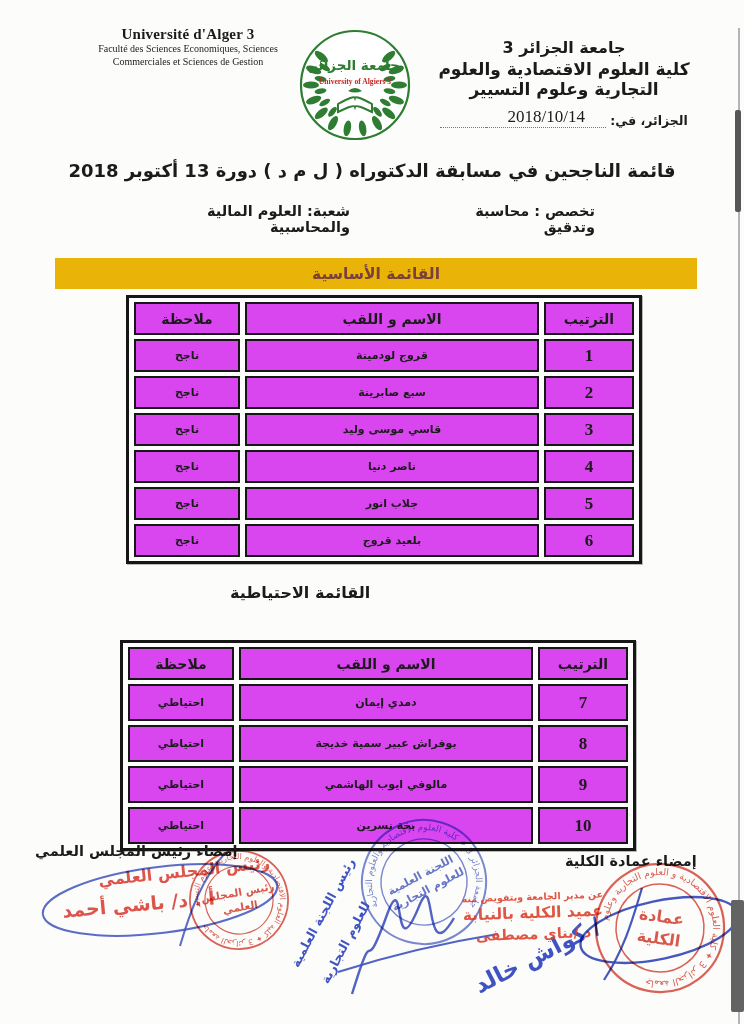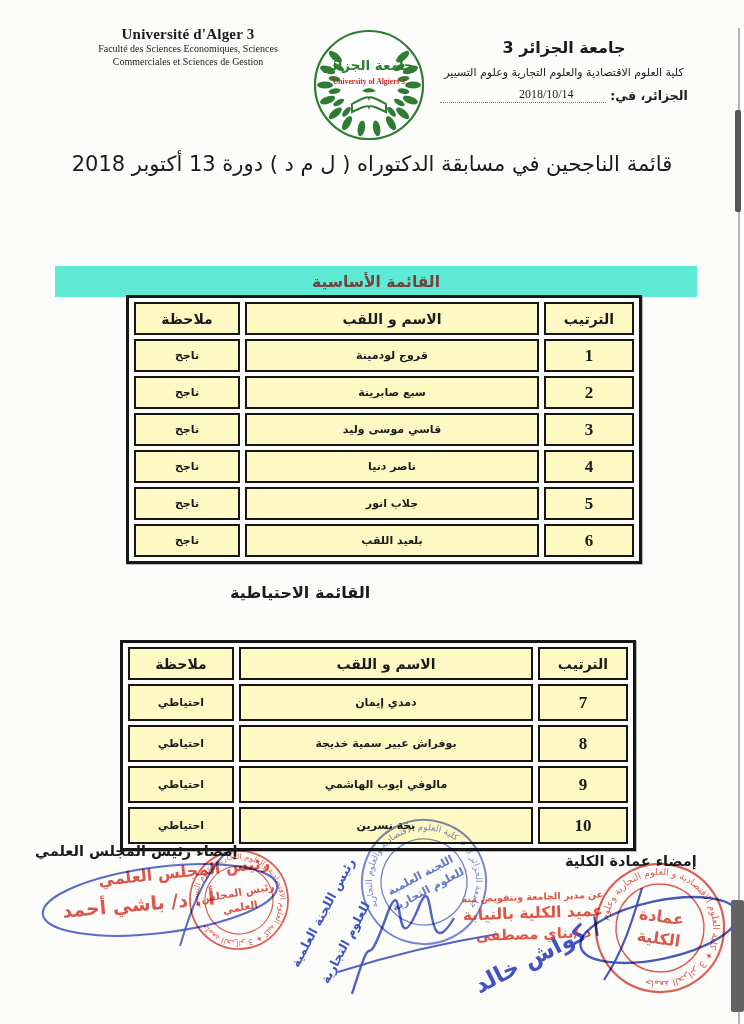--- a/index.html
+++ b/index.html
@@ -7,45 +7,45 @@
         font-family:"DejaVu Sans","Liberation Sans",sans-serif;color:#1b1b1b;}
   .abs{position:absolute;}
 
   
   .hdr-left{left:58px;top:26px;width:260px;text-align:center;font-family:"Liberation Serif",serif;}
   .fr1{font-weight:bold;font-size:15px;letter-spacing:.2px;}
   .fr2{font-weight:normal;font-size:10px;line-height:1.25;}
   .alger-line{text-align:left;margin-top:9px;margin-left:4px;font-family:"Liberation Sans",sans-serif;
               font-size:11.5px;color:#4a4a4a;}
   .alger-line .dots{color:#8a8a8a;letter-spacing:1px;font-size:9px;}
-  .logo-box{left:312px;top:28px;width:114px;height:114px;}
+  .logo-box{left:298px;top:28px;width:114px;height:114px;}
   .hdr-right{right:30px;top:38px;width:300px;text-align:center;direction:rtl;}
   .ar1{font-weight:bold;font-size:16px;}
-  .ar2{font-weight:normal;font-size:11px;margin-top:9px;}
+  .ar2{font-weight:bold;font-size:17px;margin-top:2px;}
   .date-row{margin-top:8px;direction:rtl;display:flex;align-items:flex-end;justify-content:center;font-size:12.5px;font-weight:bold;}
   .date-label{margin-left:4px;}
   .date-value{display:inline-block;min-width:120px;border-bottom:1px dotted #777;
-              font-family:"Liberation Serif",serif;font-weight:normal;font-size:12px;text-align:center;direction:ltr;}
+              font-family:"Liberation Serif",serif;font-weight:normal;font-size:17px;text-align:center;direction:ltr;}
   .date-tail{display:inline-block;width:46px;border-bottom:1px dotted #777;height:14px;}
 
   
-  .title{left:0;right:0;top:152px;text-align:center;direction:rtl;font-size:21px;font-weight:normal;margin:0;}
+  .title{left:0;right:0;top:152px;text-align:center;direction:rtl;font-size:18px;font-weight:bold;margin:8px;}
   .sub-spec{left:420px;top:203px;width:175px;direction:rtl;font-size:14.5px;font-weight:bold;text-align:right;}
   .sub-branch{left:130px;top:203px;width:220px;direction:rtl;font-size:14.5px;font-weight:bold;text-align:right;}
 
   
-  .banner{left:55px;top:266px;width:642px;height:31px;background:#5eead4;
+  .banner{left:55px;top:258px;width:642px;height:31px;background:#eab308;
           display:flex;align-items:center;justify-content:center;}
   .banner span{font-size:15.5px;font-weight:bold;color:#79403e;direction:rtl;}
 
   
   .doc-table{position:absolute;border-collapse:separate;border-spacing:5px 4px;background:#fdfdfd;
              border:3px solid #161616;direction:rtl;box-shadow:1px 1px 0 #b9b9b9;}
   .doc-table th,.doc-table td{border:2.5px solid #161616;font-weight:bold;text-align:center;
-             background:#fef9c3;padding:1px 4px;}
+             background:#d946ef;padding:1px 4px;}
   .doc-table th{font-size:14px;height:27px;}
   .doc-table td{font-size:11px;}
   .t1{left:126px;top:295px;}
   .t1 td{height:27px;}
   .t2{left:120px;top:640px;}
   .t2 td{height:31px;}
   .doc-table th.col0,.doc-table td.cell-rank{width:78px;}
   .doc-table th.col1,.doc-table td.cell-name{width:282px;}
   .doc-table th.col2,.doc-table td.cell-note{width:94px;}
   .doc-table td.cell-rank{font-family:"Liberation Serif",serif;font-size:17px;}
@@ -130,20 +130,22 @@
     <div class="ar1">جامعة الجزائر 3</div>
     <div class="ar2">كلية العلوم الاقتصادية والعلوم التجارية وعلوم التسيير</div>
     <div class="date-row">
       <span class="date-label">الجزائر، في:</span>
       <span class="date-value">2018/10/14</span>
       <span class="date-tail"></span>
     </div>
   </div>
 
   <h1 class="abs title">قائمة الناجحين في مسابقة الدكتوراه ( ل م د ) دورة 13 أكتوبر 2018</h1>
+  <div class="abs sub-spec">تخصص : محاسبة وتدقيق</div>
+  <div class="abs sub-branch">شعبة: العلوم المالية والمحاسبية</div>
 
   <div class="abs banner">
     <span>القائمة الأساسية</span>
   </div>
 
   <table class="doc-table t1" dir="rtl">
     <thead>
       <tr>
           <th class="col0">الترتيب</th>
           <th class="col1">الاسم و اللقب</th>
@@ -171,21 +173,21 @@
           <td class="cell-name">ناصر دنيا</td>
           <td class="cell-note">ناجح</td>
         </tr>
         <tr>
           <td class="cell-rank">5</td>
           <td class="cell-name">جلاب انور</td>
           <td class="cell-note">ناجح</td>
         </tr>
         <tr>
           <td class="cell-rank">6</td>
-          <td class="cell-name">بلعيد اللقب</td>
+          <td class="cell-name">بلعيد قروج</td>
           <td class="cell-note">ناجح</td>
         </tr>
       </tbody>
   </table>
 
   <h2 class="abs reserve-heading">القائمة الاحتياطية</h2>
 
   <table class="doc-table t2" dir="rtl">
     <thead>
       <tr>

